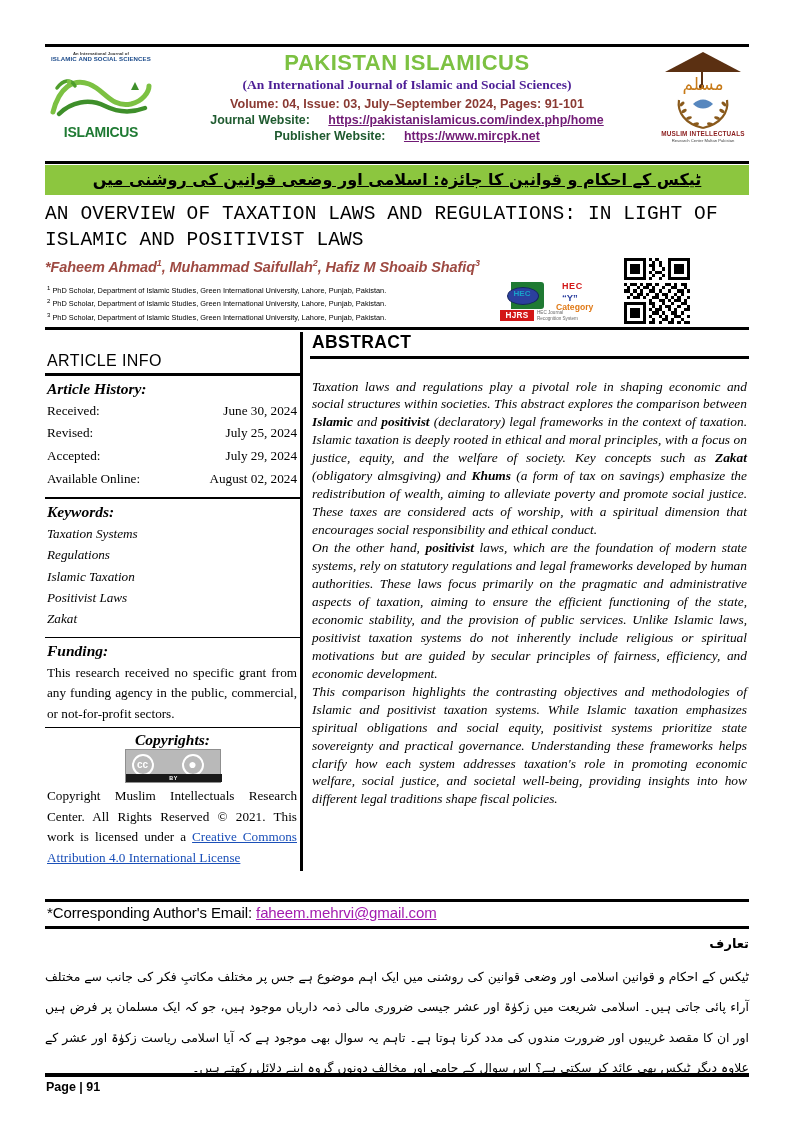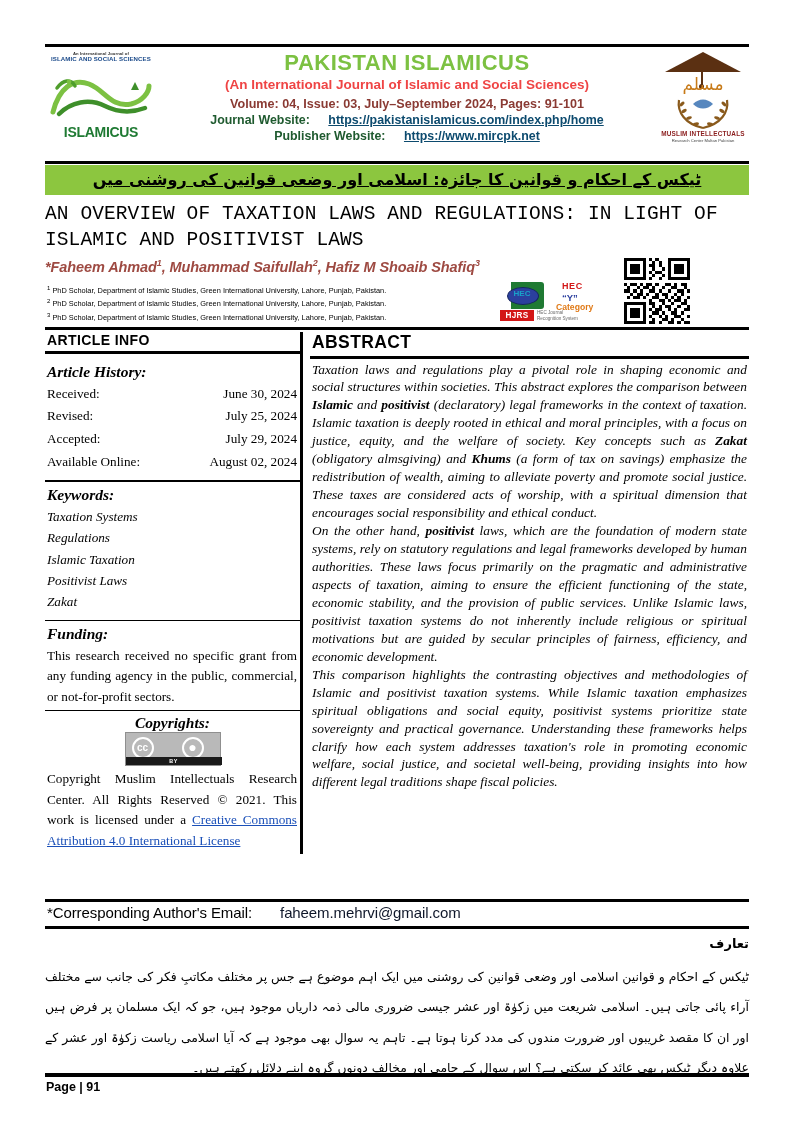--- a/index.html
+++ b/index.html
@@ -90,24 +90,24 @@
   .mh-title {
     font-family: "Liberation Sans", sans-serif;
     font-weight: bold;
     font-size: 22px;
     color: #7cc142;
     letter-spacing: .5px;
     line-height: 1.05;
     margin-top: 1px;
   }
   .mh-sub {
-    font-family: Liberation Sans, sans-serif;
+    font-family: Liberation Serif, serif;
     font-weight: bold;
     font-size: 13.5px;
-    color: #ef4444;
+    color: #4c1d95;
     line-height: 1.15;
     margin-top: 3px;
   }
   .mh-vol {
     font-family: "Liberation Sans", sans-serif;
     font-weight: bold;
     font-size: 12.6px;
     color: #8a3a33;
     line-height: 1.2;
     margin-top: 4px;
@@ -115,21 +115,21 @@
   .mh-web {
     font-family: "Liberation Sans", sans-serif;
     font-weight: bold;
     font-size: 12.4px;
     color: #1f5a2f;
     line-height: 1.25;
     margin-top: 1px;
     white-space: nowrap;
   }
   .mh-web .lnk {
-    color: #0c4a6e;
+    color: #701a75;
     text-decoration: underline;
     font-weight: bold;
     padding-left: 15px;
   }
   .mh-web.pub { text-align: center; }
 
   .logo-right {
     width: 92px;
     flex: 0 0 92px;
     position: relative;
@@ -352,24 +352,25 @@
     left: 45px; top: 332px;
     width: 704px;
   }
   .it-row { display: flex; }
   .col-left { width: 255px; flex: 0 0 255px; }
   .col-divider { width: 3px; flex: 0 0 3px; background: #000; }
   .col-right { flex: 1 1 auto; padding-left: 7px; }
 
   .hdr-article-info {
     font-family: "Liberation Sans", sans-serif;
-    font-weight: bold;
-    font-size: 14px;
+    font-weight: normal;
+    font-size: 16px;
     letter-spacing: .4px;
     padding: 0 0 3px 2px;
+    margin-top: 20px;
   }
   .hdr-abstract {
     font-family: "Liberation Sans", sans-serif;
     font-weight: bold;
     font-size: 17.5px;
     letter-spacing: .4px;
     padding: 0 0 3px 2px;
   }
   .hline { height: 2.5px; background: #000; }
   .hline-thin { height: 1.6px; background: #000; }
@@ -473,22 +474,22 @@
   .corr-line {
     position: absolute;
     left: 45px; top: 902px;
     width: 704px;
     font-family: "Liberation Sans", sans-serif;
     font-size: 15px;
     padding: 2px 0 2px 2px;
     letter-spacing: -.1px;
   }
   .corr-line .mail {
-    color: #0f172a;
-    margin-left: 24px;
+    color: #a21caf;
+    text-decoration: underline;
   }
   .corr-rule-bot {
     position: absolute;
     left: 45px; top: 926px;
     width: 704px; height: 3px;
     background: #000;
   }
 
   
   .urdu-heading {

